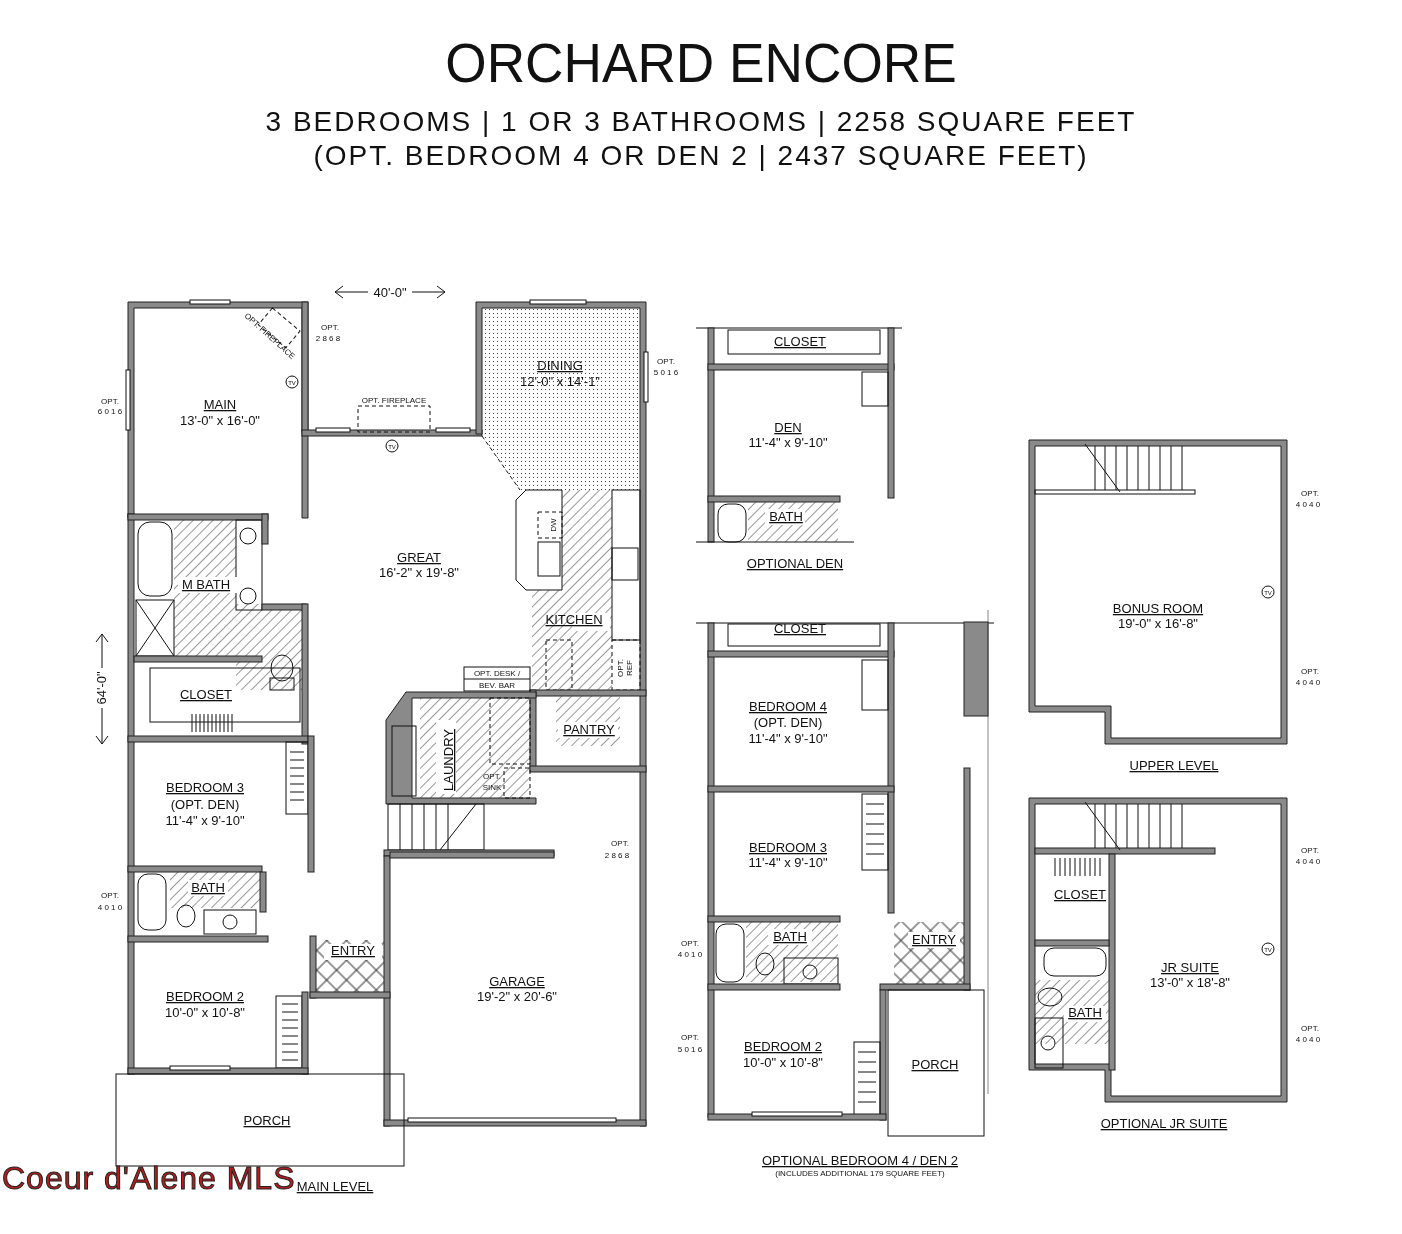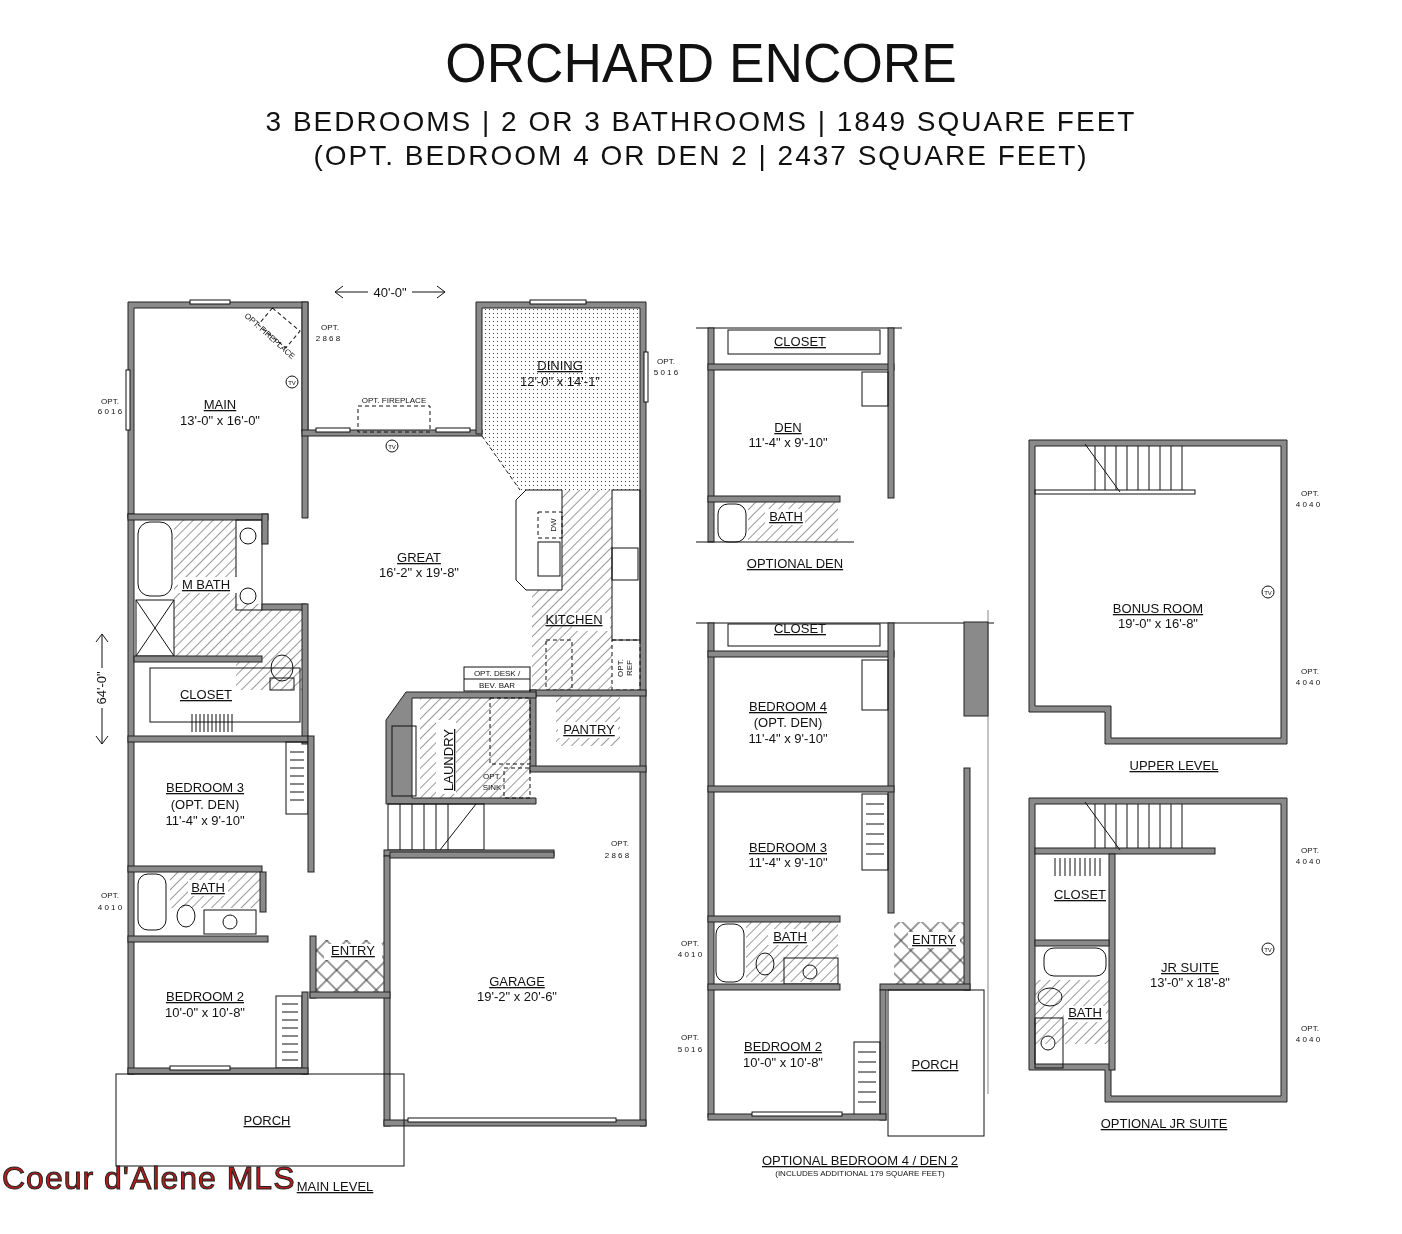--- a/index.html
+++ b/index.html
@@ -14,21 +14,21 @@
   .tiny { font-family: "Liberation Sans", sans-serif; font-size: 8px; fill: #111; text-anchor: middle; }
   .level-label { font-family: "Liberation Sans", sans-serif; font-size: 13px; fill: #111; text-anchor: middle; text-decoration: underline; }
   .thin { fill: none; stroke: #111; stroke-width: 1; }
   .dash { fill: none; stroke: #111; stroke-width: 1; stroke-dasharray: 4 3; }
   .watermark { position: absolute; left: 2px; top: 1160px; font-size: 32px; color: #b91c1c; -webkit-text-stroke: 1px #222; letter-spacing: 1px; font-family: "Liberation Sans", sans-serif; }
 </style>
 </head>
 <body>
 
 <div class="title">ORCHARD ENCORE</div>
-<div class="sub1">3 BEDROOMS | 2 OR 3 BATHROOMS | 1849 SQUARE FEET</div>
+<div class="sub1">3 BEDROOMS | 1 OR 3 BATHROOMS | 2258 SQUARE FEET</div>
 <div class="sub2">(OPT. BEDROOM 4 OR DEN 2 | 2437 SQUARE FEET)</div>
 
 <svg class="plan" viewBox="0 0 1402 1234" xmlns="http://www.w3.org/2000/svg">
   <defs>
     <pattern id="hatch" patternUnits="userSpaceOnUse" width="7" height="7" patternTransform="rotate(45)">
       <line x1="0" y1="0" x2="0" y2="7" stroke="#333" stroke-width="1"></line>
     </pattern>
     <pattern id="dots" patternUnits="userSpaceOnUse" width="4" height="4">
       <rect x="1" y="1" width="1" height="1" fill="#444"></rect>
     </pattern>

